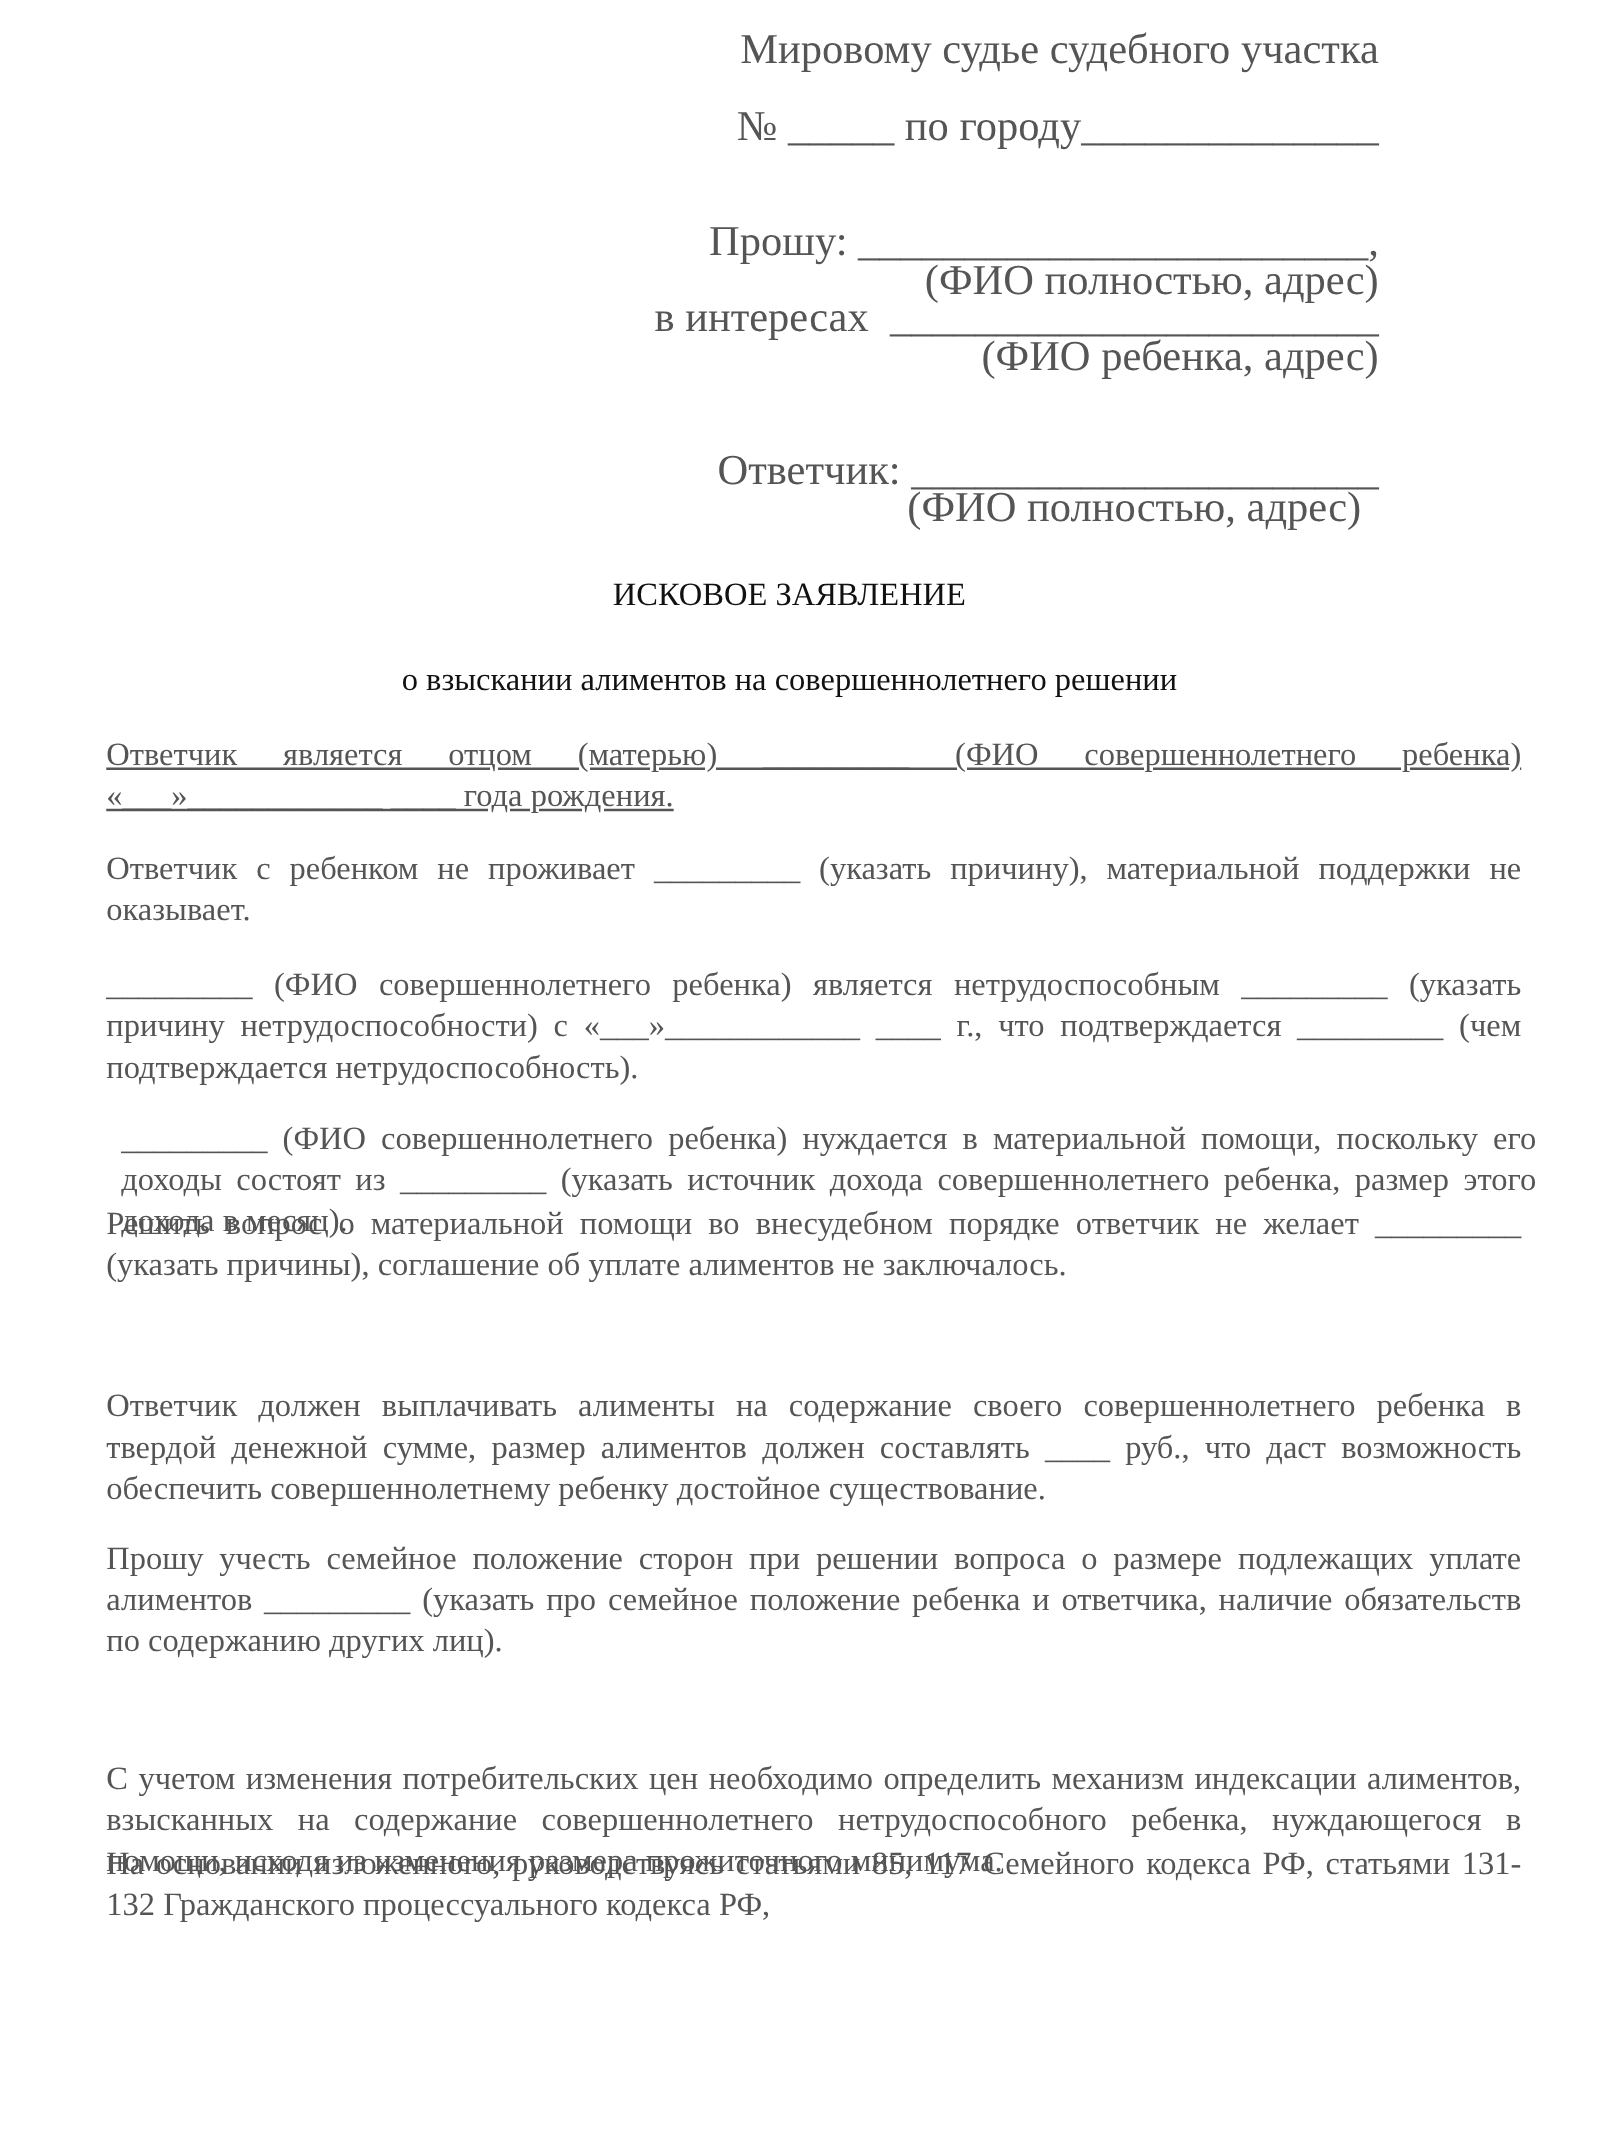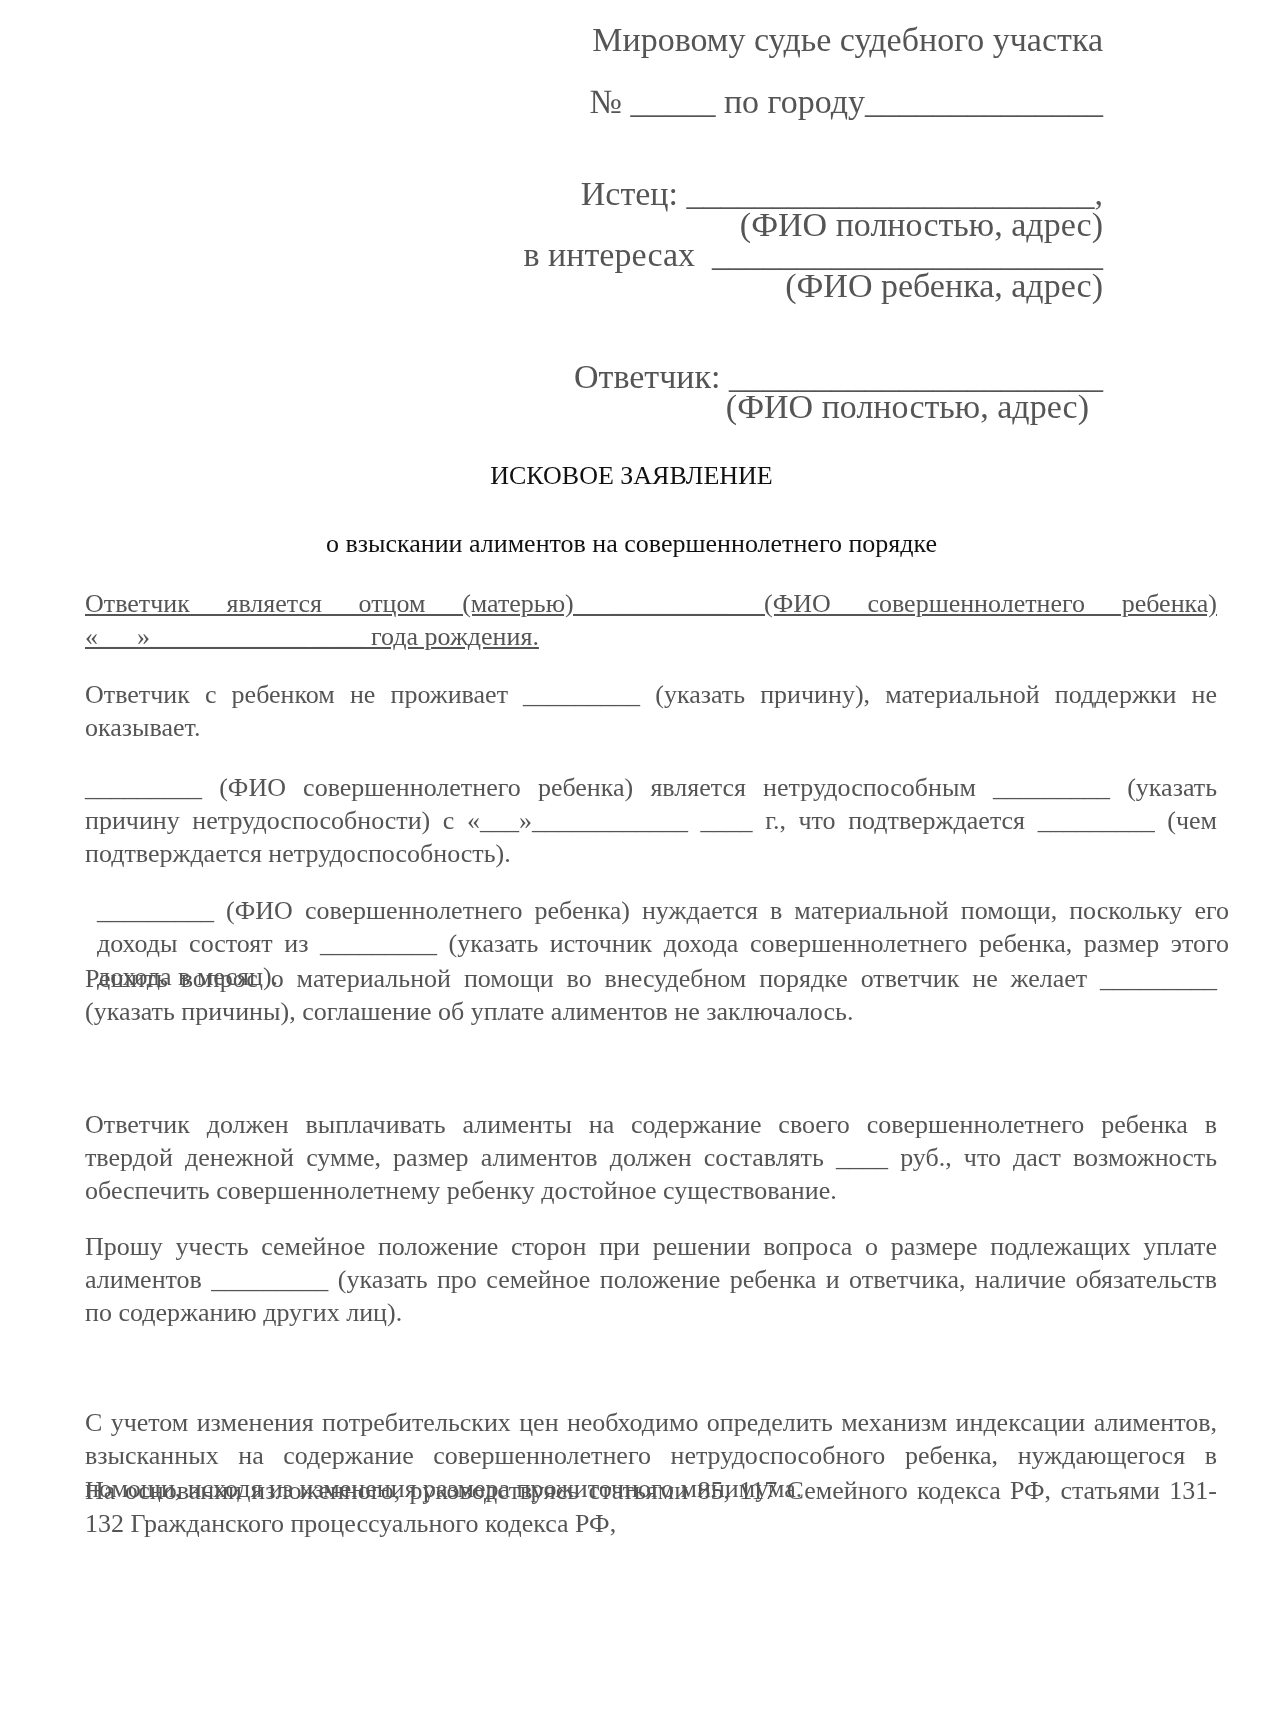--- a/index.html
+++ b/index.html
@@ -12,38 +12,38 @@
 </head>
 <body>
 
 <div>
   <div class="hdr" style="top:24px;">Мировому судье судебного участка</div>
   <div class="hdr" style="top:86px;">№ _____ по городу______________</div>
 </div>
 
 <div>
   <div class="hdr" style="top:178px;">
-    <span>Истец: ___________</span><span>_____________,</span>
+    <span>Прошу: ___________</span><span>_____________,</span>
   </div>
   <div class="hdr" style="top:209px;">(ФИО полностью, адрес)</div>
   <div class="hdr" style="top:239px;">
     <span>в интересах</span>&nbsp;&nbsp;<span>_______________________</span>
   </div>
   <div class="hdr" style="top:270px;">(ФИО ребенка, адрес)</div>
 </div>
 
 <div>
   <div class="hdr" style="top:361px;">
     <span>Ответчик: ________</span><span>______________</span>
   </div>
   <div class="hdr" style="top:391px; right:197px;">(ФИО полностью, адрес)</div>
 </div>
 
 <div class="title" style="top:460px;">ИСКОВОЕ ЗАЯВЛЕНИЕ</div>
-<div class="title" style="top:528px;">о взыскании алиментов на совершеннолетнего порядке</div>
+<div class="title" style="top:528px;">о взыскании алиментов на совершеннолетнего решении</div>
 
 <div>
   <p class="para" style="top:571px; margin:16px 0 0 0;text-decoration:underline;">Ответчик является отцом (матерью) _________ (ФИО совершеннолетнего ребенка) «___»____________ ____ года рождения.</p>
   <p class="para" style="top:662px; margin:16px 0 0 0;">Ответчик с ребенком не проживает _________ (указать причину), материальной поддержки не оказывает.</p>
   <p class="para" style="top:755px; margin:16px 0 0 0;">_________ (ФИО совершеннолетнего ребенка) является нетрудоспособным _________ (указать причину нетрудоспособности) с «___»____________ ____ г., что подтверждается _________ (чем подтверждается нетрудоспособность).</p>
   <p class="para" style="top:878px; margin:16px 0 0 12px;">_________ (ФИО совершеннолетнего ребенка) нуждается в материальной помощи, поскольку его доходы состоят из _________ (указать источник дохода совершеннолетнего ребенка, размер этого дохода в месяц).</p>
   <p class="para" style="top:946px; margin:16px 0 0 0;">Решить вопрос о материальной помощи во внесудебном порядке ответчик не желает _________ (указать причины), соглашение об уплате алиментов не заключалось.</p>
   <p class="para" style="top:1092px; margin:16px 0 0 0;">Ответчик должен выплачивать алименты на содержание своего совершеннолетнего ребенка в твердой денежной сумме, размер алиментов должен составлять ____ руб., что даст возможность обеспечить совершеннолетнему ребенку достойное существование.</p>
   <p class="para" style="top:1214px; margin:16px 0 0 0;">Прошу учесть семейное положение сторон при решении вопроса о размере подлежащих уплате алиментов _________ (указать про семейное положение ребенка и ответчика, наличие обязательств по содержанию других лиц).</p>
   <p class="para" style="top:1390px; margin:16px 0 0 0;">С учетом изменения потребительских цен необходимо определить механизм индексации алиментов, взысканных на содержание совершеннолетнего нетрудоспособного ребенка, нуждающегося в помощи, исходя из изменения размера прожиточного минимума.</p>

